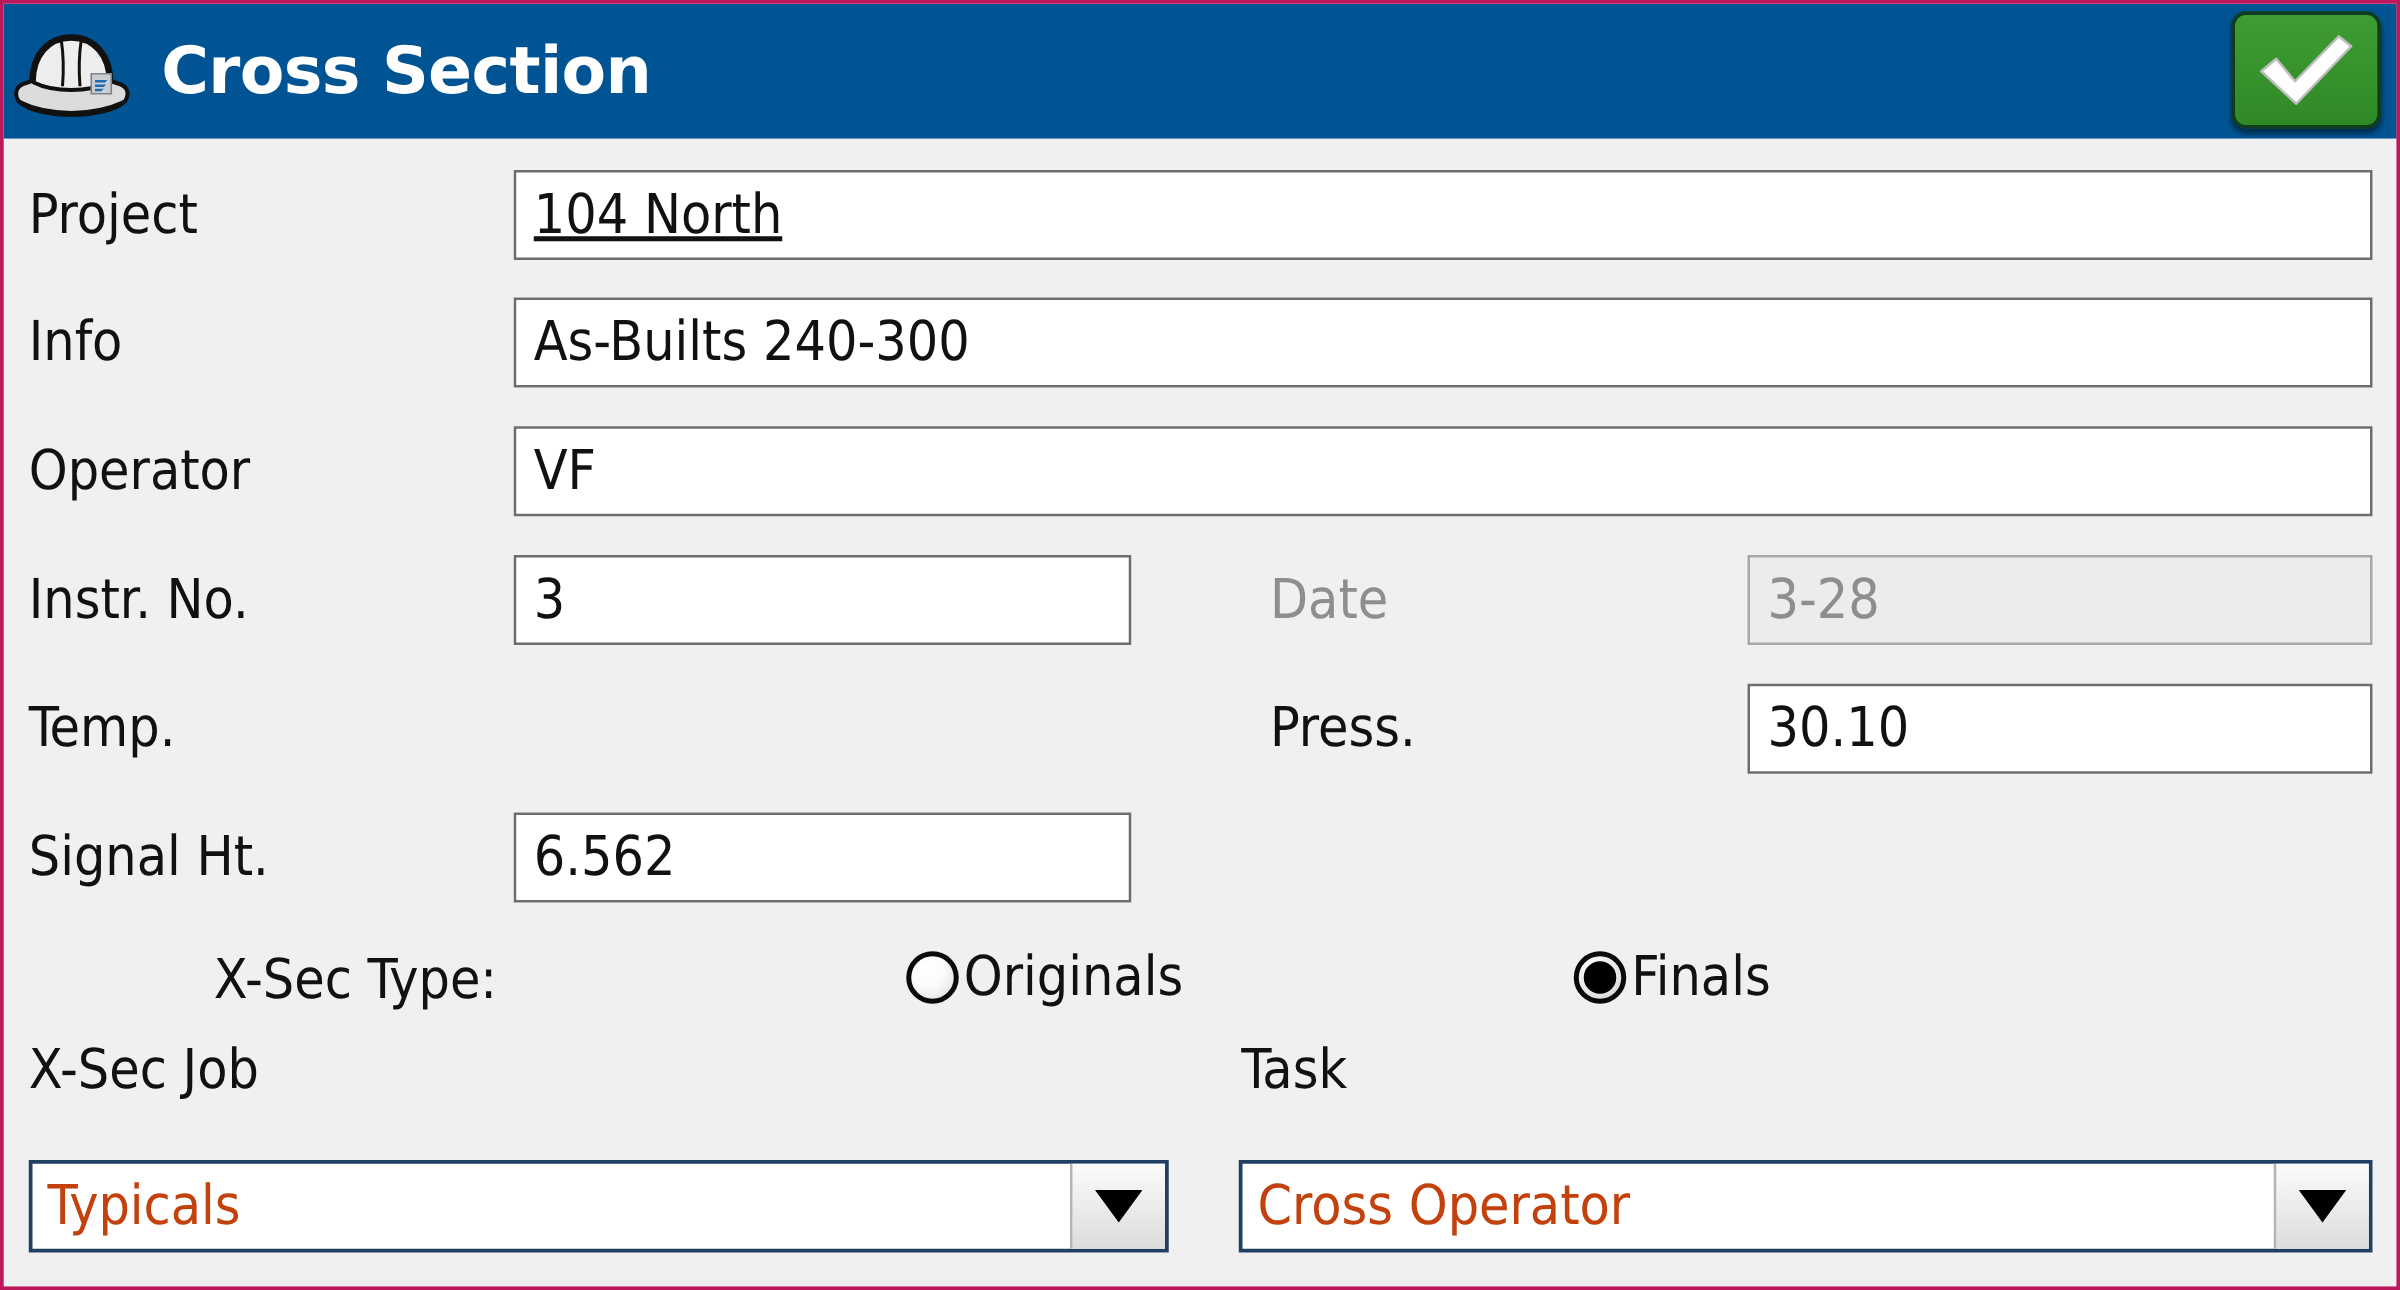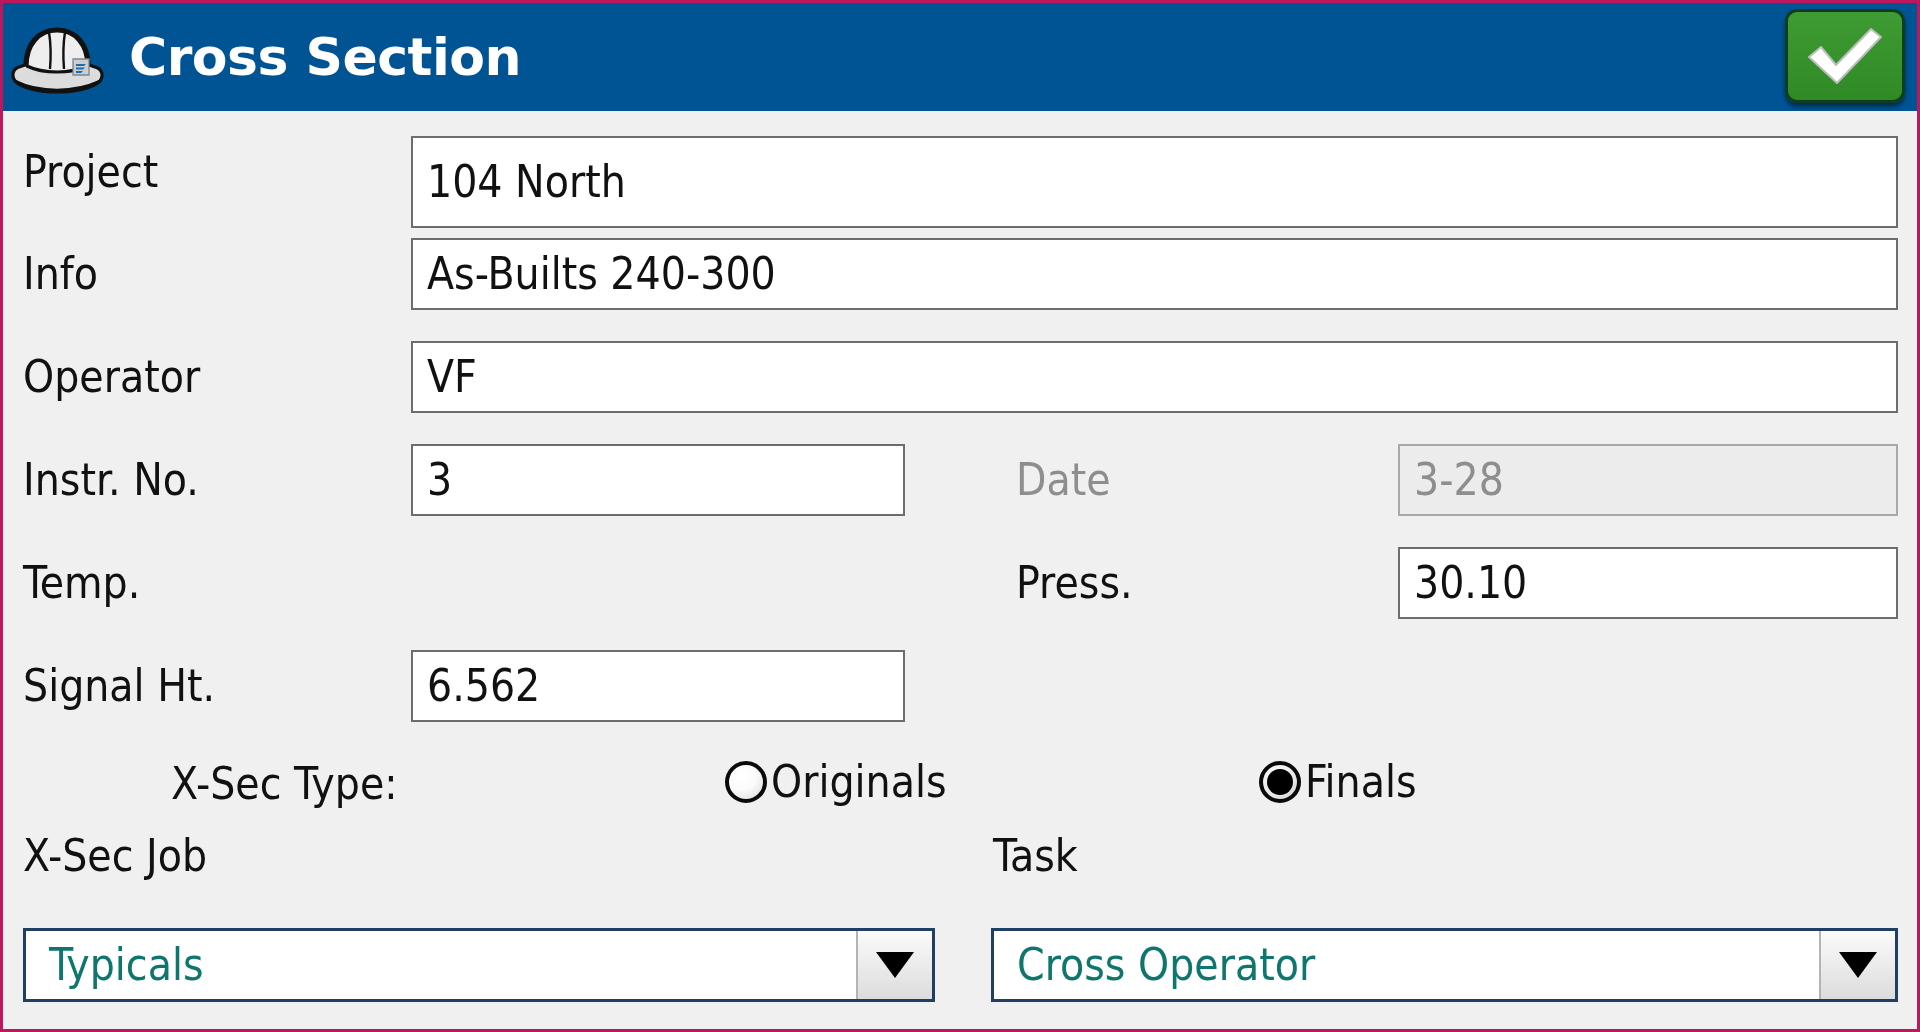--- a/index.html
+++ b/index.html
@@ -158,23 +158,23 @@
     background: #ffffff;
     box-sizing: border-box;
     display: flex;
     align-items: stretch;
     cursor: pointer;
   }
   .combo-text {
     flex: 1 1 auto;
     display: flex;
     align-items: center;
-    padding-left: 23px;
-    font-size: 44px;
-    color: #0f766e;
+    padding-left: 12px;
+    font-size: 44px;
+    color: #c2410c;
     font-family: "DejaVu Sans Condensed", "Liberation Sans Narrow", "Liberation Sans", sans-serif;
     line-height: 1;
     white-space: nowrap;
     overflow: hidden;
   }
   .combo-arrow {
     flex: 0 0 auto;
     width: 74px;
     background: linear-gradient(#fbfbfb, #dcdcdc);
     border-left: 2px solid #b4b4b4;
@@ -219,21 +219,21 @@
       <svg width="84" height="62" viewBox="0 0 84 62">
         <path d="M6 32 L18 22 L33 40 L68 4 L78 12 L34 58 Z" fill="#ffffff" stroke="#bdbdbd" stroke-width="2" stroke-linejoin="round"></path>
       </svg>
     </div>
   </div>
 
   <div class="form">
 
     <div class="row" style="top:25px;height:72px;">
       <div class="label" style="position:absolute;left:20px;">Project</div>
-      <div class="field" style="position:absolute;left:408px;top:0;width:1487px;height:92px;">104 North</div>
+      <div class="field" style="position:absolute;left:408px;top:0;width:1487px;height:72px;text-decoration:underline;">104 North</div>
     </div>
 
     <div class="row" style="top:127px;height:72px;">
       <div class="label" style="position:absolute;left:20px;">Info</div>
       <div class="field" style="position:absolute;left:408px;top:0;width:1487px;height:72px;">As-Builts 240-300</div>
     </div>
 
     <div class="row" style="top:230px;height:72px;">
       <div class="label" style="position:absolute;left:20px;">Operator</div>
       <div class="field" style="position:absolute;left:408px;top:0;width:1487px;height:72px;">VF</div>

